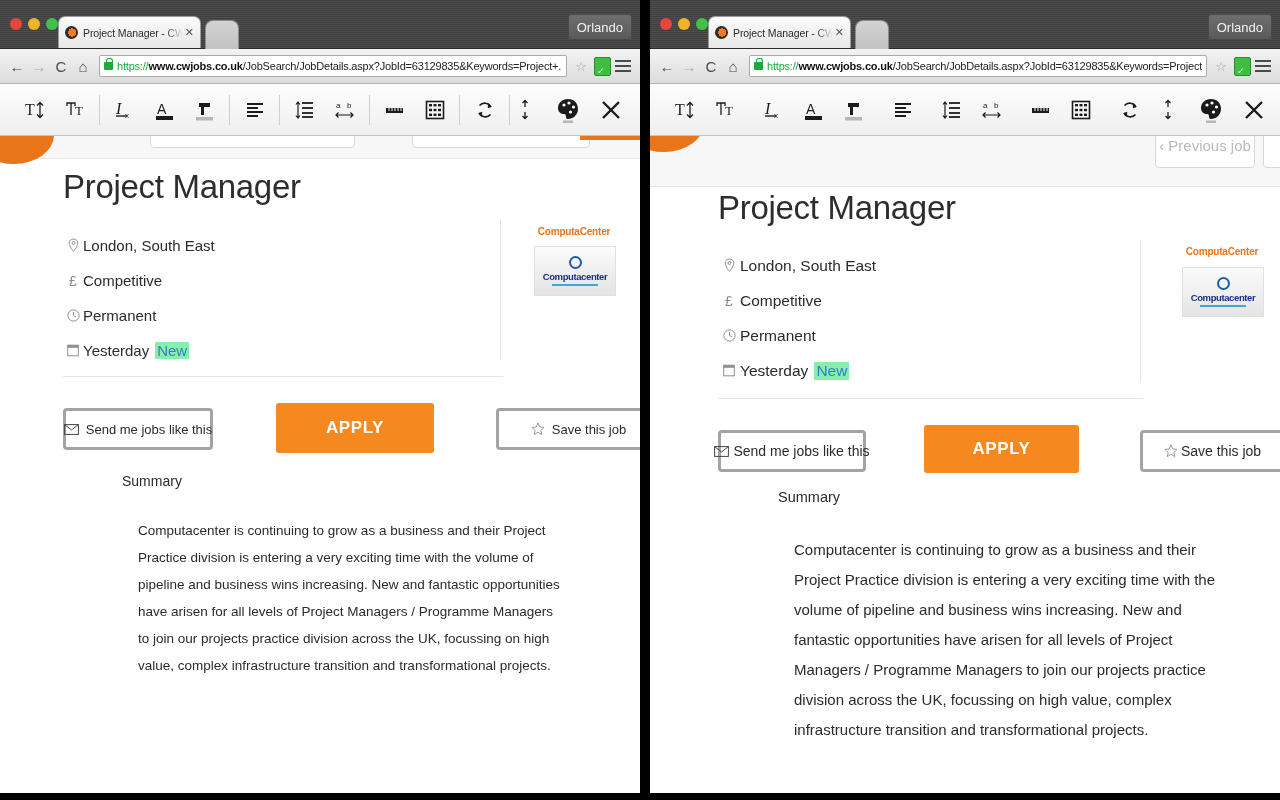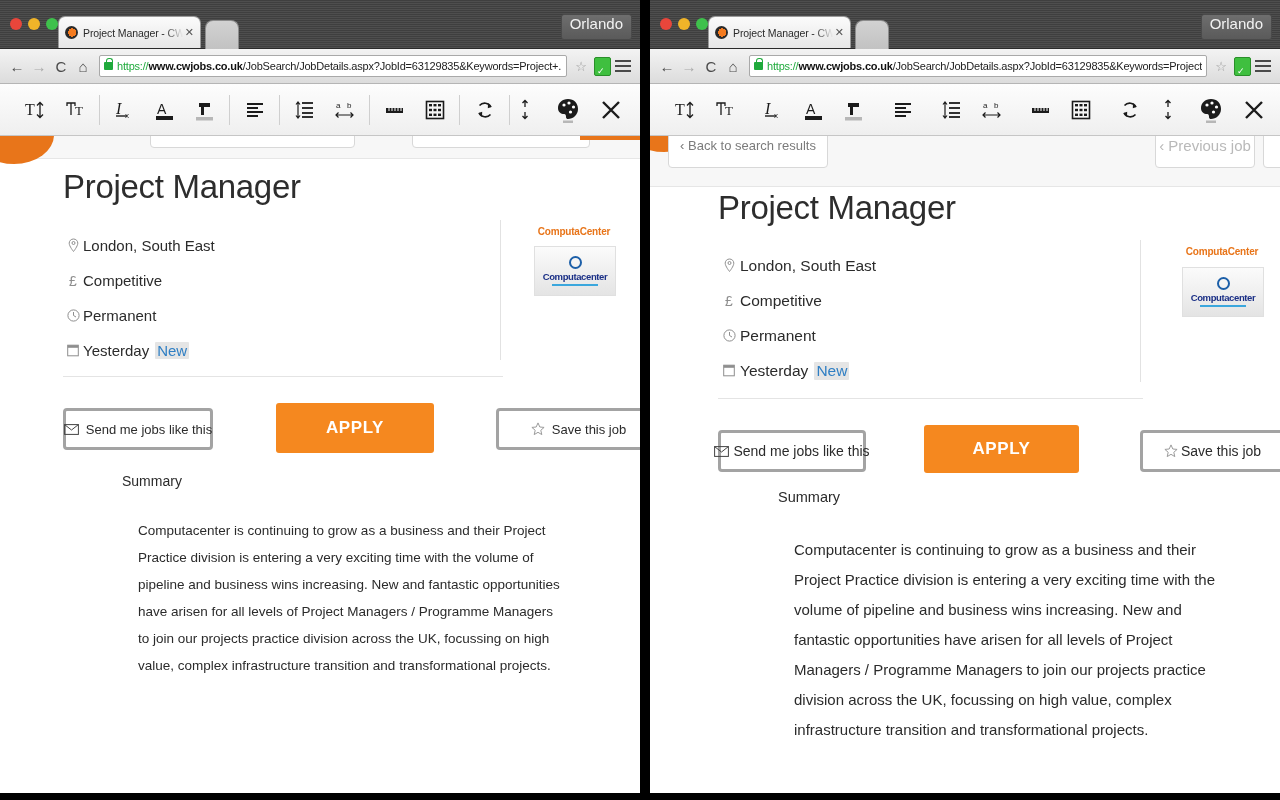--- a/index.html
+++ b/index.html
@@ -46,23 +46,23 @@
     mask-image:linear-gradient(90deg,#000 82%,transparent 100%);
   }
   .tab-close{font-size:11px;color:#555;margin-left:2px;flex:0 0 auto;}
   .newtab{
     position:absolute;left:205px;top:20px;width:32px;height:28px;
     background:linear-gradient(#d2d2d2,#c2c2c2);
     border:1px solid #8d8d8d;border-bottom:none;border-radius:8px 8px 0 0;
   }
   .profile-btn{
     position:absolute;right:8px;top:14px;height:24px;padding:0 8px;
-    display:flex;align-items:flex-start;border-radius:3px;
+    display:flex;align-items:center;border-radius:3px;
     background:linear-gradient(#6e6e6e,#5a5a5a);border:1px solid #4a4a4a;
-    color:#f2f2f2;font-size:15px;
+    color:#f2f2f2;font-size:13px;
   }
 
   
   .navbar{
     height:35px;display:flex;align-items:center;padding:0 6px;box-sizing:border-box;
     background:linear-gradient(#f3f3f3,#dcdcdc);
     border-bottom:1px solid #b5b5b5;
   }
   .navicon{
     width:22px;height:24px;display:flex;align-items:center;justify-content:center;
@@ -141,21 +141,21 @@
   h1.jobtitle{
     margin:0;font-weight:normal;color:#2d2d2d;letter-spacing:-.3px;
   }
   .meta{list-style:none;margin:0;padding:0;}
   .meta li{display:flex;align-items:center;color:#2b2b2b;}
   .meta .mi{
     flex:0 0 auto;display:flex;align-items:center;justify-content:center;
     color:#8e8e8e;
   }
   .badge-new{
-    color:#2f7fc4;background:#e5e5e5;padding:0 2px;border-radius:1px;
+    color:#2f7fc4;background:#86efac;padding:0 2px;border-radius:1px;
   }
   .company{position:absolute;text-align:center;}
   .company .cname{color:#e8751a;font-weight:bold;letter-spacing:-.2px;}
   .clogo{
     background:linear-gradient(#fbfbfb,#e4e4e4);border:1px solid #e0e0e0;
     display:flex;flex-direction:column;align-items:center;justify-content:center;
   }
   .clogo .mark{
     border-radius:50%;border-style:solid;border-color:#1c5fa8;
     box-sizing:border-box;position:relative;
@@ -634,23 +634,20 @@
           <svg width="24" height="24" viewBox="0 0 24 24">
               <path d="M4 4 L20 20 M20 4 L4 20" stroke="#1b1b1b" stroke-width="2.4"></path>
             </svg>
         </div>
       </div>
     </div>
 
     <div class="viewport">
       <div class="navstrip" style="top:0;height:50px;">
         <div class="swoosh" style="top:-12px;"></div>
-        <div class="navbtn cond" style="left:18px;top:-4px;width:160px;height:36px;font-size:13px;padding-bottom:9px;">
-          <span>‹ Back to search results</span>
-        </div>
         <div class="navbtn cond" style="left:505px;top:-4px;width:100px;height:36px;font-size:15px;padding-bottom:9px;color:#b9b9b9;">
           <span>‹ Previous job</span>
         </div>
         <div class="navbtn" style="left:613px;top:-4px;width:36px;height:36px;"></div>
       </div>
 
       <div class="content" style="top:50px;">
         <h1 class="jobtitle cond" style="position:absolute;left:68px;top:3px;font-size:33px;">Project Manager</h1>
 
         <ul class="meta" style="position:absolute;left:68px;top:62px;">

